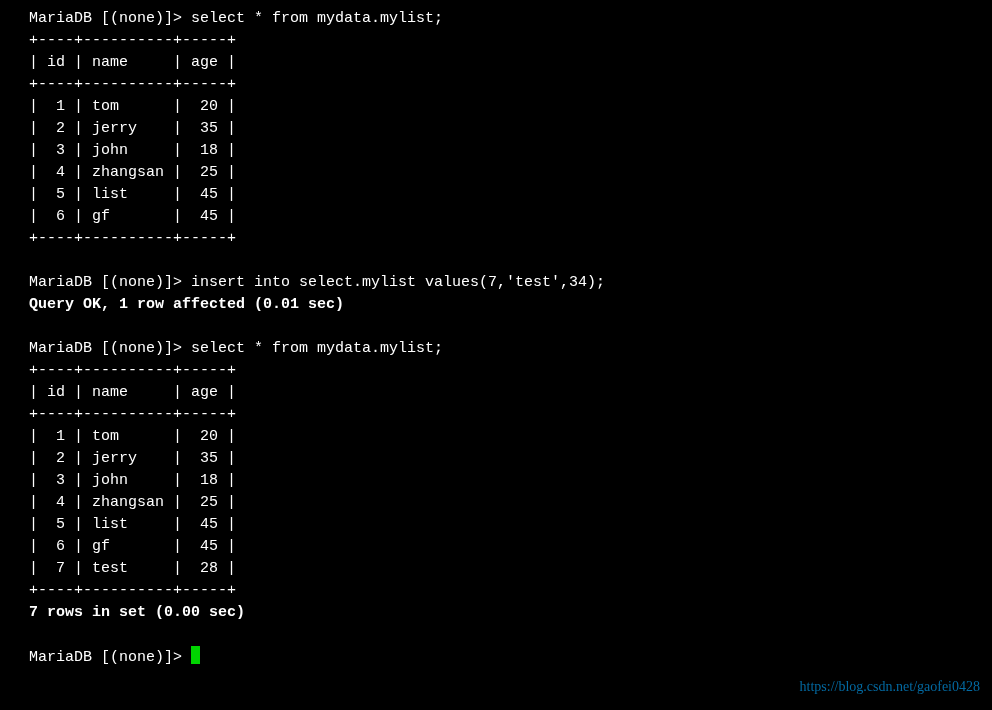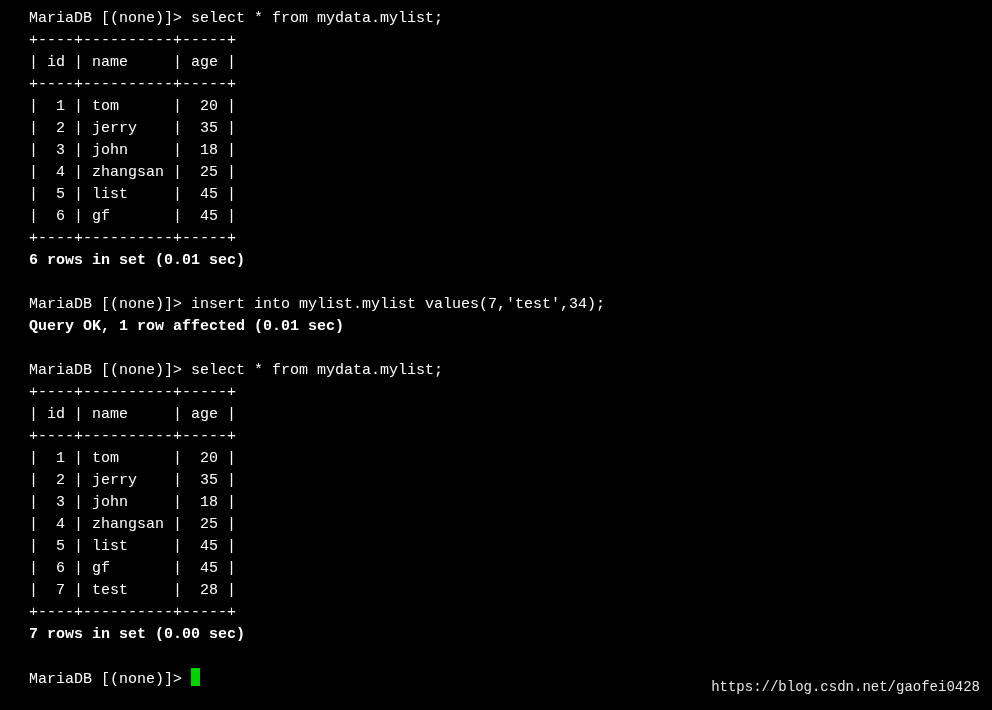--- a/index.html
+++ b/index.html
@@ -22,22 +22,22 @@
       width: 9px;
       height: 18px;
       background: #00d400;
       vertical-align: text-bottom;
       margin-bottom: 2px;
     }
     .watermark {
       position: absolute;
       right: 12px;
       bottom: 12px;
-      color: #e5e5e5;
-      font-family: Liberation Mono, monospace;
+      color: #0369a1;
+      font-family: Liberation Serif, serif;
       font-size: 14px;
     }
     .blank { height: 22px; }
   </style>
 </head>
 <body>
 
 <div>
 
   <div class="line"><span>MariaDB [(none)]&gt; </span><span>select * from mydata.mylist;</span></div>
@@ -46,25 +46,24 @@
   <div class="line">+----+----------+-----+</div>
   <div id="rows1">
       <div class="line">|  1 | tom      |  20 |</div>
       <div class="line">|  2 | jerry    |  35 |</div>
       <div class="line">|  3 | john     |  18 |</div>
       <div class="line">|  4 | zhangsan |  25 |</div>
       <div class="line">|  5 | list     |  45 |</div>
       <div class="line">|  6 | gf       |  45 |</div>
     </div>
   <div class="line">+----+----------+-----+</div>
-  <div class="line bold">6 rows in set (0.01 sec)</div>
 
   <div class="blank"></div>
 
-  <div class="line"><span>MariaDB [(none)]&gt; </span><span>insert into mylist.mylist values(7,'test',34);</span></div>
+  <div class="line"><span>MariaDB [(none)]&gt; </span><span>insert into select.mylist values(7,'test',34);</span></div>
   <div class="line bold">Query OK, 1 row affected (0.01 sec)</div>
 
   <div class="blank"></div>
 
   <div class="line"><span>MariaDB [(none)]&gt; </span><span>select * from mydata.mylist;</span></div>
   <div class="line">+----+----------+-----+</div>
   <div class="line">| id | name     | age |</div>
   <div class="line">+----+----------+-----+</div>
   <div id="rows2">
       <div class="line">|  1 | tom      |  20 |</div>

